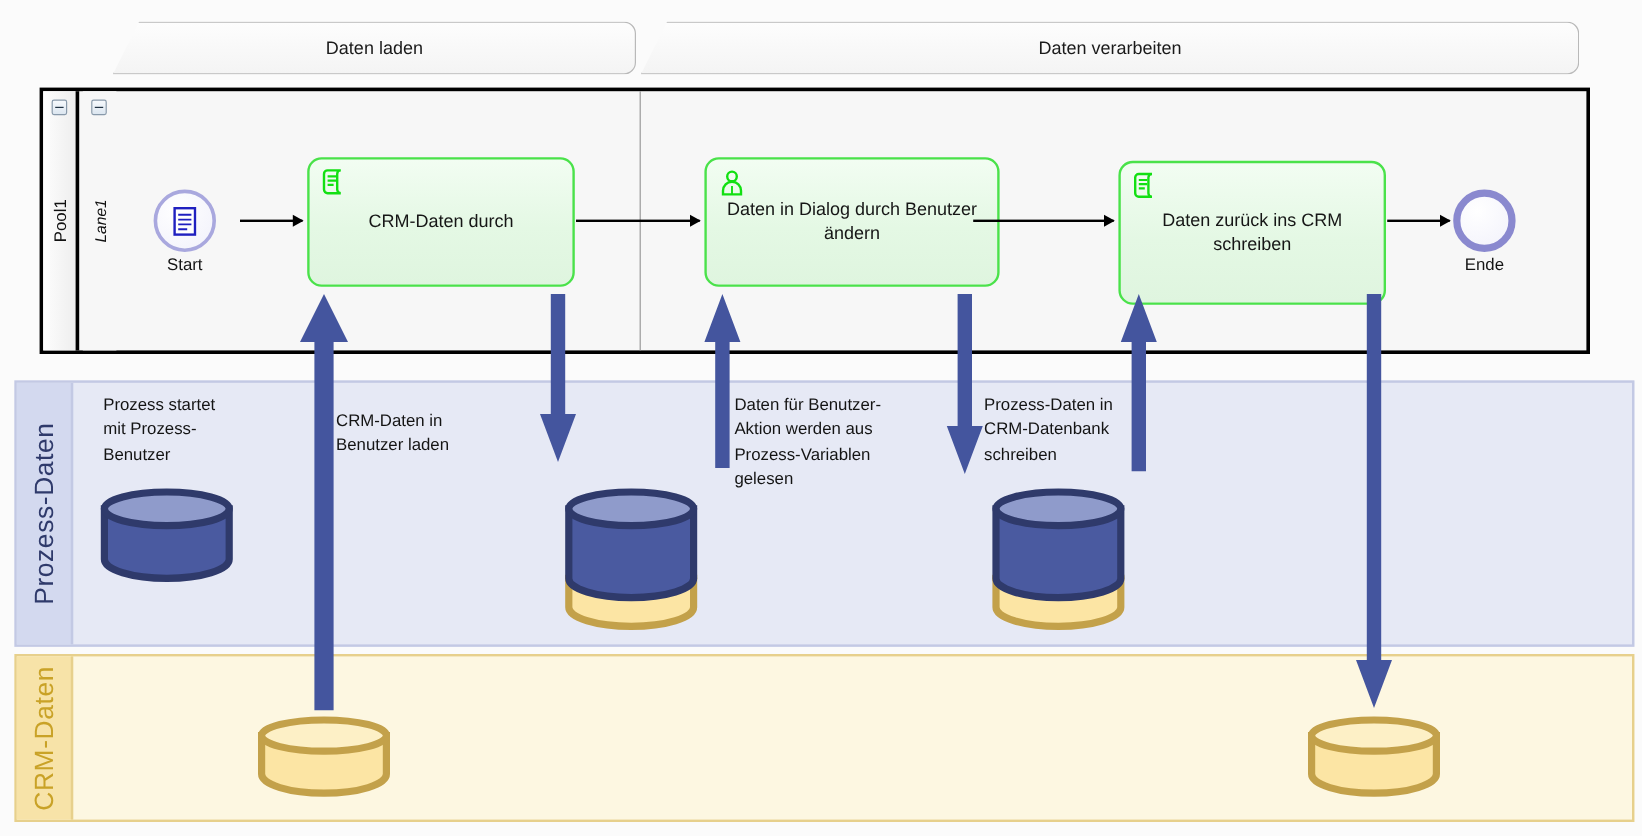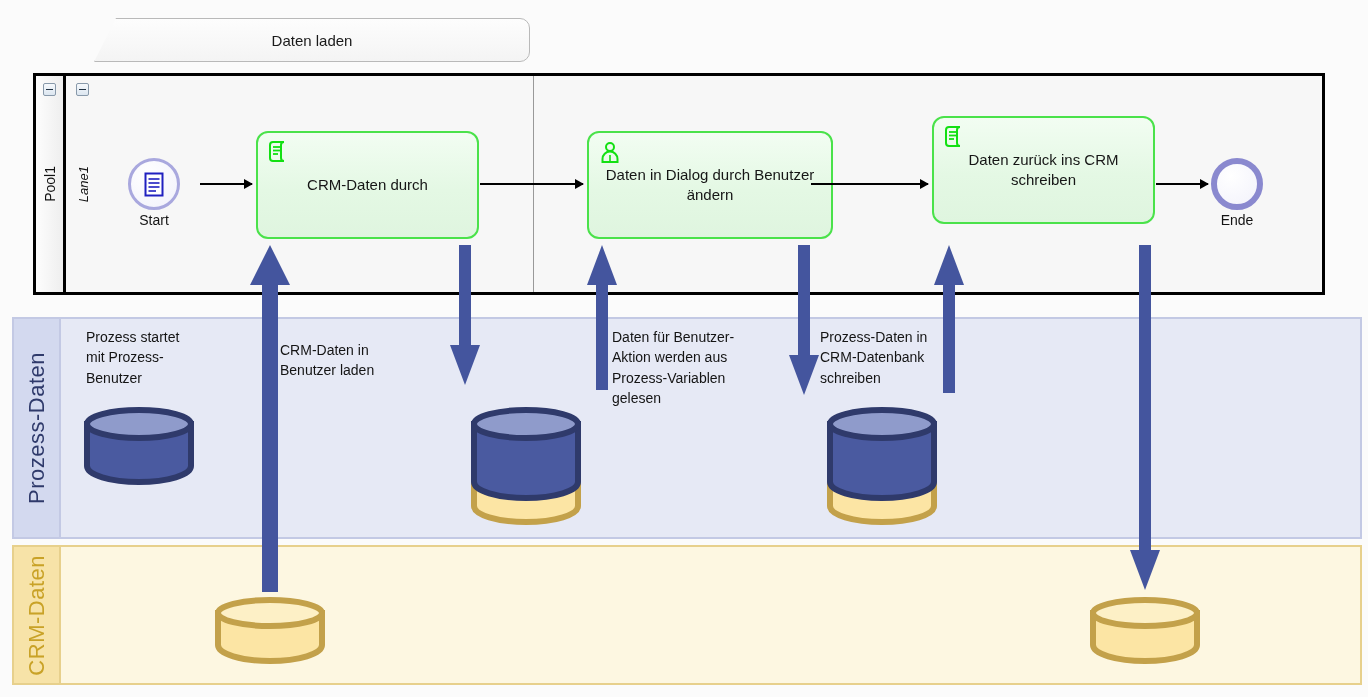--- a/index.html
+++ b/index.html
@@ -143,20 +143,23 @@
   .bigarrow{position:absolute;}
 </style>
 </head>
 <body>
 
 <div id="stage">
 
   <div class="phase p1">
     <span>Daten laden</span>
   </div>
+  <div class="phase p2">
+    <span>Daten verarbeiten</span>
+  </div>
 
   <div class="pool">
     <div class="pool-head">
       <span class="vtext">Pool1</span>
     </div>
     <div class="lane-head">
       <span class="vtext">Lane1</span>
     </div>
     <div class="collapse-box cb-pool"></div>
     <div class="collapse-box cb-lane"></div>
@@ -188,21 +191,21 @@
 
   <div class="task" style="left:587px;top:131px;width:246px;height:108px;text-align:center;">
     <svg class="task-icon" viewBox="0 0 24 24">
       <circle cx="12" cy="7" r="4" fill="none" stroke="#12e012" stroke-width="2"></circle>
       <path d="M4.5 22 v-3 a7.5 7.5 0 0 1 15 0 v3 z" fill="none" stroke="#12e012" stroke-width="2"></path>
       <line x1="12" y1="15" x2="12" y2="22" stroke="#12e012" stroke-width="1.6"></line>
     </svg>
     <span>Daten in Dialog durch Benutzer ändern</span>
   </div>
 
-  <div class="task" style="left:932px;top:116px;width:223px;height:108px;">
+  <div class="task" style="left:932px;top:134px;width:223px;height:120px;">
     <svg class="task-icon" viewBox="0 0 24 24">
       <path d="M6 2 h11 a3 3 0 0 0 -3 3 v13 a3 3 0 0 0 3 3 h-11 a3 3 0 0 1 -3 -3 v-13 a3 3 0 0 1 3 -3 z" fill="none" stroke="#12e012" stroke-width="2"></path>
       <line x1="6" y1="7" x2="13" y2="7" stroke="#12e012" stroke-width="1.8"></line>
       <line x1="6" y1="10.5" x2="13" y2="10.5" stroke="#12e012" stroke-width="1.8"></line>
       <line x1="6" y1="14" x2="11" y2="14" stroke="#12e012" stroke-width="1.8"></line>
     </svg>
     <span>Daten zurück ins CRM schreiben</span>
   </div>
 
   <div class="event ev-end" style="left:1211px;top:158px;">

